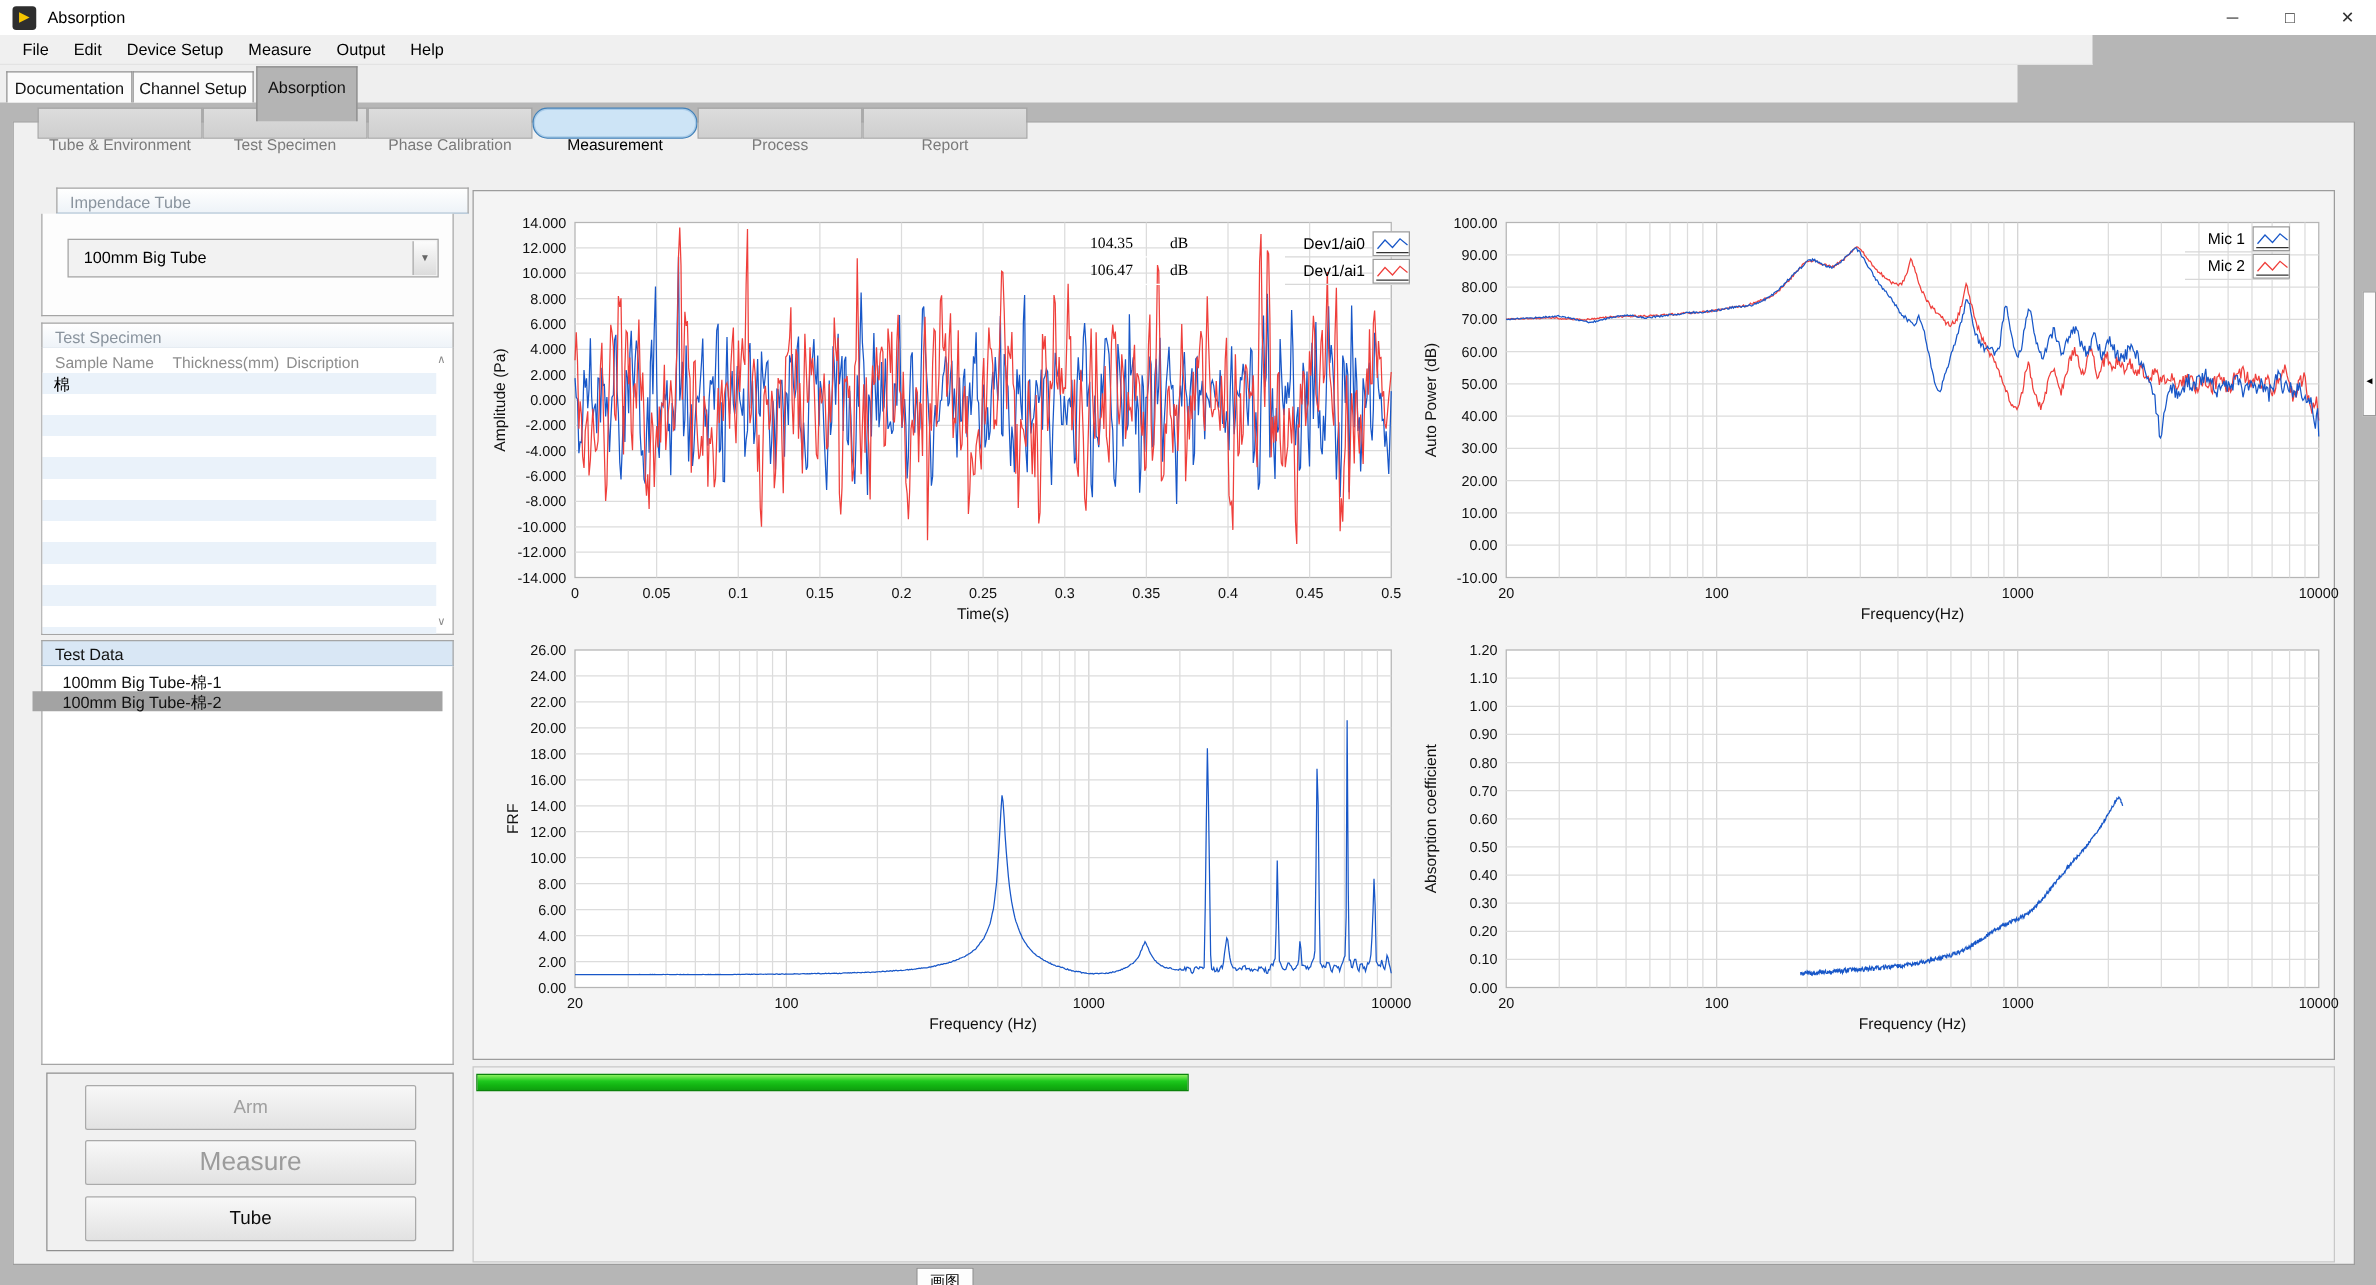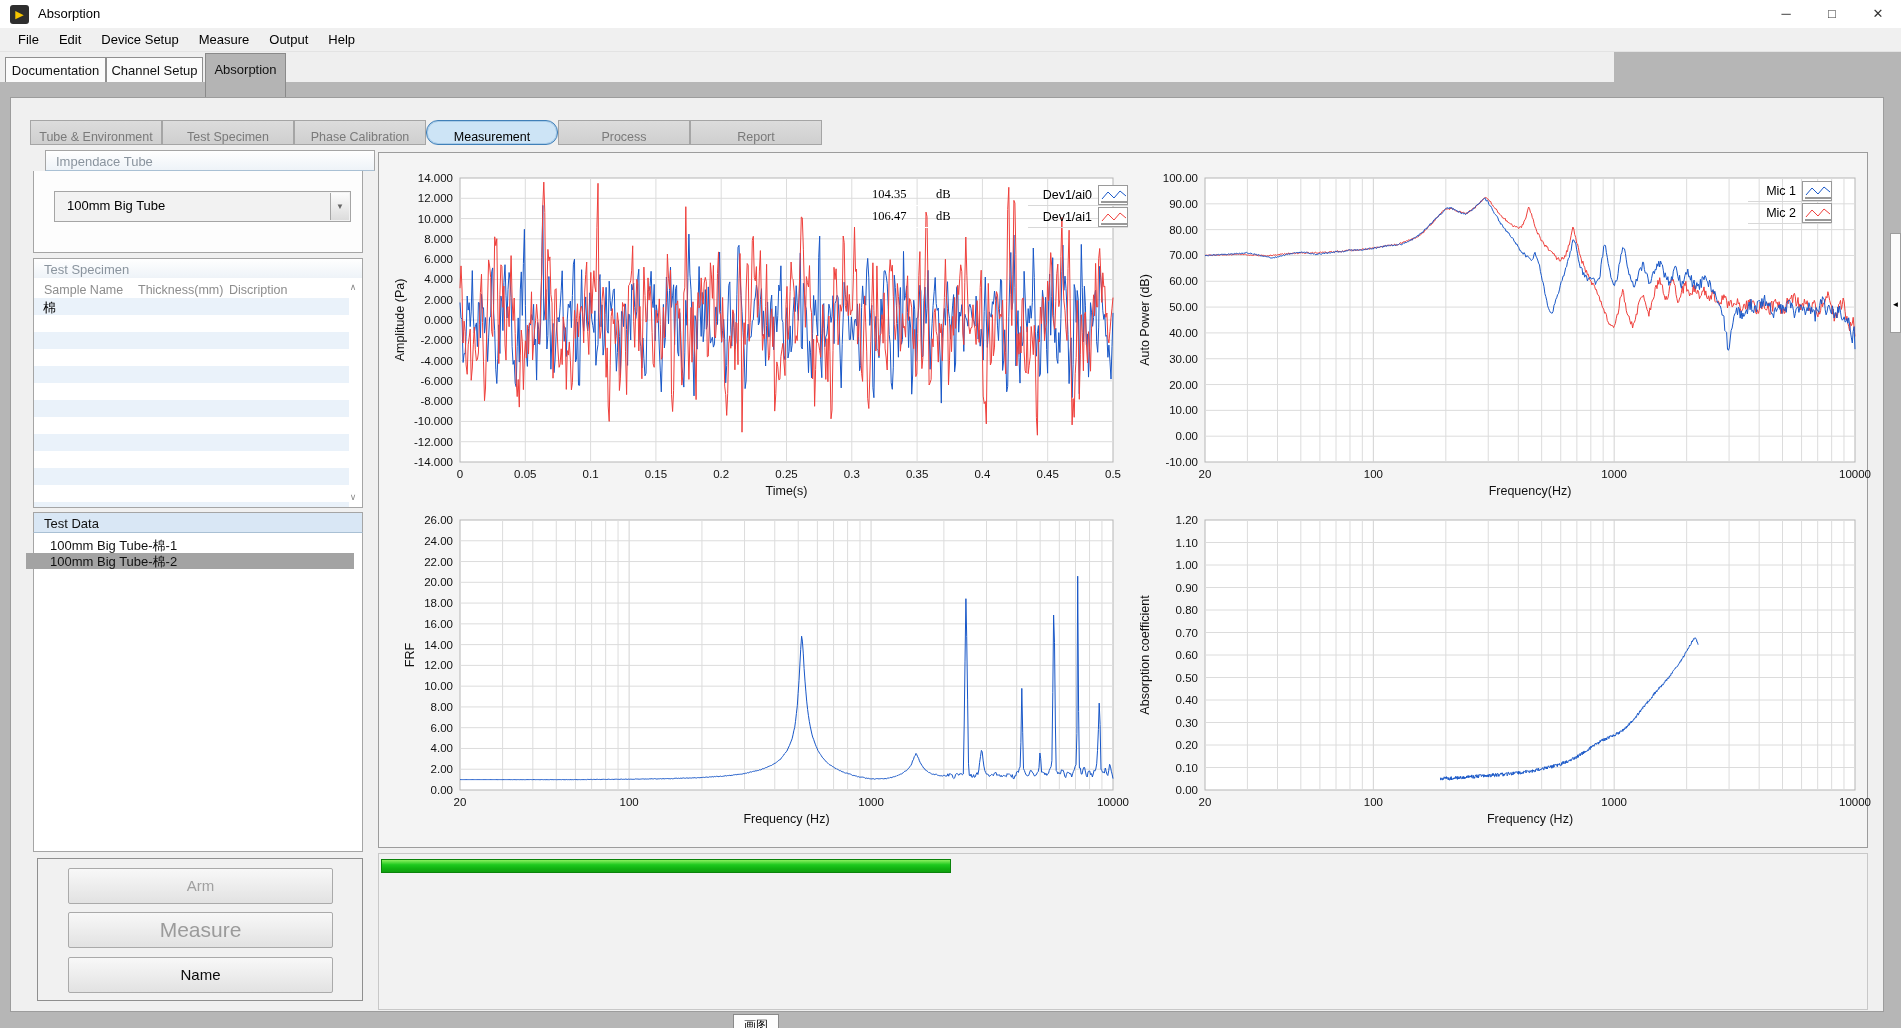--- a/index.html
+++ b/index.html
@@ -10,36 +10,36 @@
 
   
   .titlebar { left:0; top:0; width:1901px; height:28px; background:#ffffff; }
   .app-icon { left:10px; top:5px; width:19px; height:19px; background:#2e2e2e; border-radius:3px;
               color:#f6c500; font-size:11px; line-height:19px; text-align:center; }
   .win-title { left:38px; top:6px; font-size:13px; color:#000; }
   .win-btn { top:0; width:46px; height:28px; text-align:center; line-height:28px; font-size:13px; color:#333; cursor:default; }
   .btn-min { left:1763px; } .btn-max { left:1809px; } .btn-close { left:1855px; }
 
   
-  .menubar { left:0; top:28px; width:1901px; height:24px; background:#f0f0f0;
+  .menubar { left:0; top:28px; width:1674px; height:24px; background:#f0f0f0;
              display:flex; padding-left:8px; border-bottom:1px solid #e3e3e3; }
   .menu-item { padding:4px 10px; font-size:13px; color:#000; }
 
   
   .tabrow { left:0; top:52px; width:1614px; height:30px; background:#efefef; }
   .tab { top:5px; height:25px; background:#fbfbfb; border:1px solid #8f8f8f; border-bottom:none;
          font-size:13px; text-align:center; padding-top:5px; }
   .tab.active { top:1px; height:44px; background:#b4b4b4; border:1px solid #8a8a8a; border-bottom:none; z-index:3; padding-top:8px; }
 
   
   .panel { left:10px; top:97px; width:1874px; height:915px; background:#f0f0f0; border:1px solid #9c9c9c; }
 
   
-  .subtab { top:120px; height:25px; width:132px; background:linear-gradient(#dcdcdc,#cfcfcf);
-            border:1px solid #a5a5a5; color:#7a7a7a; font-size:12.5px; text-align:center; padding-top:9px; }
+  .subtab { top:86px; height:25px; width:132px; background:linear-gradient(#dcdcdc,#cfcfcf);
+            border:1px solid #a5a5a5; color:#7a7a7a; font-size:12.5px; text-align:center; padding-top:22px; }
   .subtab.active { background:#cde4f6; border:1px solid #4180b8; box-shadow:inset 0 0 0 1px #a8cbe8; color:#000; }
 
   
   .group-header { left:33px; width:330px; height:21px; background:linear-gradient(#ffffff,#eef3f8);
                   border:1px solid #a5a5a5; border-bottom:1px solid #a9c0d4;
                   font-size:13px; color:#8a949e; padding:3px 0 0 10px; }
   .group-header.dark { background:#d9e7f5; color:#111; }
   .group-body { left:33px; width:330px; background:#fdfdfd; border:1px solid #a5a5a5; border-top:none; }
 
   .dropdown { left:54px; top:191px; width:297px; height:31px; background:#f2f2f2; border:1px solid #a5a5a5; }
@@ -142,21 +142,21 @@
 <div class="abs scroll-ic" style="top:492px;">∨</div>
 
 <div class="abs group-header dark" style="top:512px;">Test Data</div>
 <div class="abs group-body" style="top:533px;height:319px;background:#ffffff;"></div>
 <div class="abs td-item" style="top:537px;">100mm Big Tube-棉-1</div>
 <div class="abs td-item selected" style="top:553px;">100mm Big Tube-棉-2</div>
 
 <div class="abs btnbox"></div>
 <div class="abs ctl-btn ctl-arm">Arm</div>
 <div class="abs ctl-btn ctl-measure">Measure</div>
-<div class="abs ctl-btn ctl-stop">Name</div>
+<div class="abs ctl-btn ctl-stop">Tube</div>
 
 <div class="abs chartsbox"></div>
 <div class="abs chart" style="left:388px;top:165px;width:777px;height:348px;"><svg width="777" height="348">
       <rect x="72" y="13" width="653" height="284" fill="#ffffff" stroke="#b5b5b5" stroke-width="1"></rect>
       <line x1="137.3" y1="13" x2="137.3" y2="297" stroke="#dcdcdc"></line>
       <line x1="202.6" y1="13" x2="202.6" y2="297" stroke="#dcdcdc"></line>
       <line x1="267.90000000000003" y1="13" x2="267.90000000000003" y2="297" stroke="#dcdcdc"></line>
       <line x1="333.2" y1="13" x2="333.2" y2="297" stroke="#dcdcdc"></line>
       <line x1="398.5" y1="13" x2="398.5" y2="297" stroke="#dcdcdc"></line>
       <line x1="463.8" y1="13" x2="463.8" y2="297" stroke="#dcdcdc"></line>

